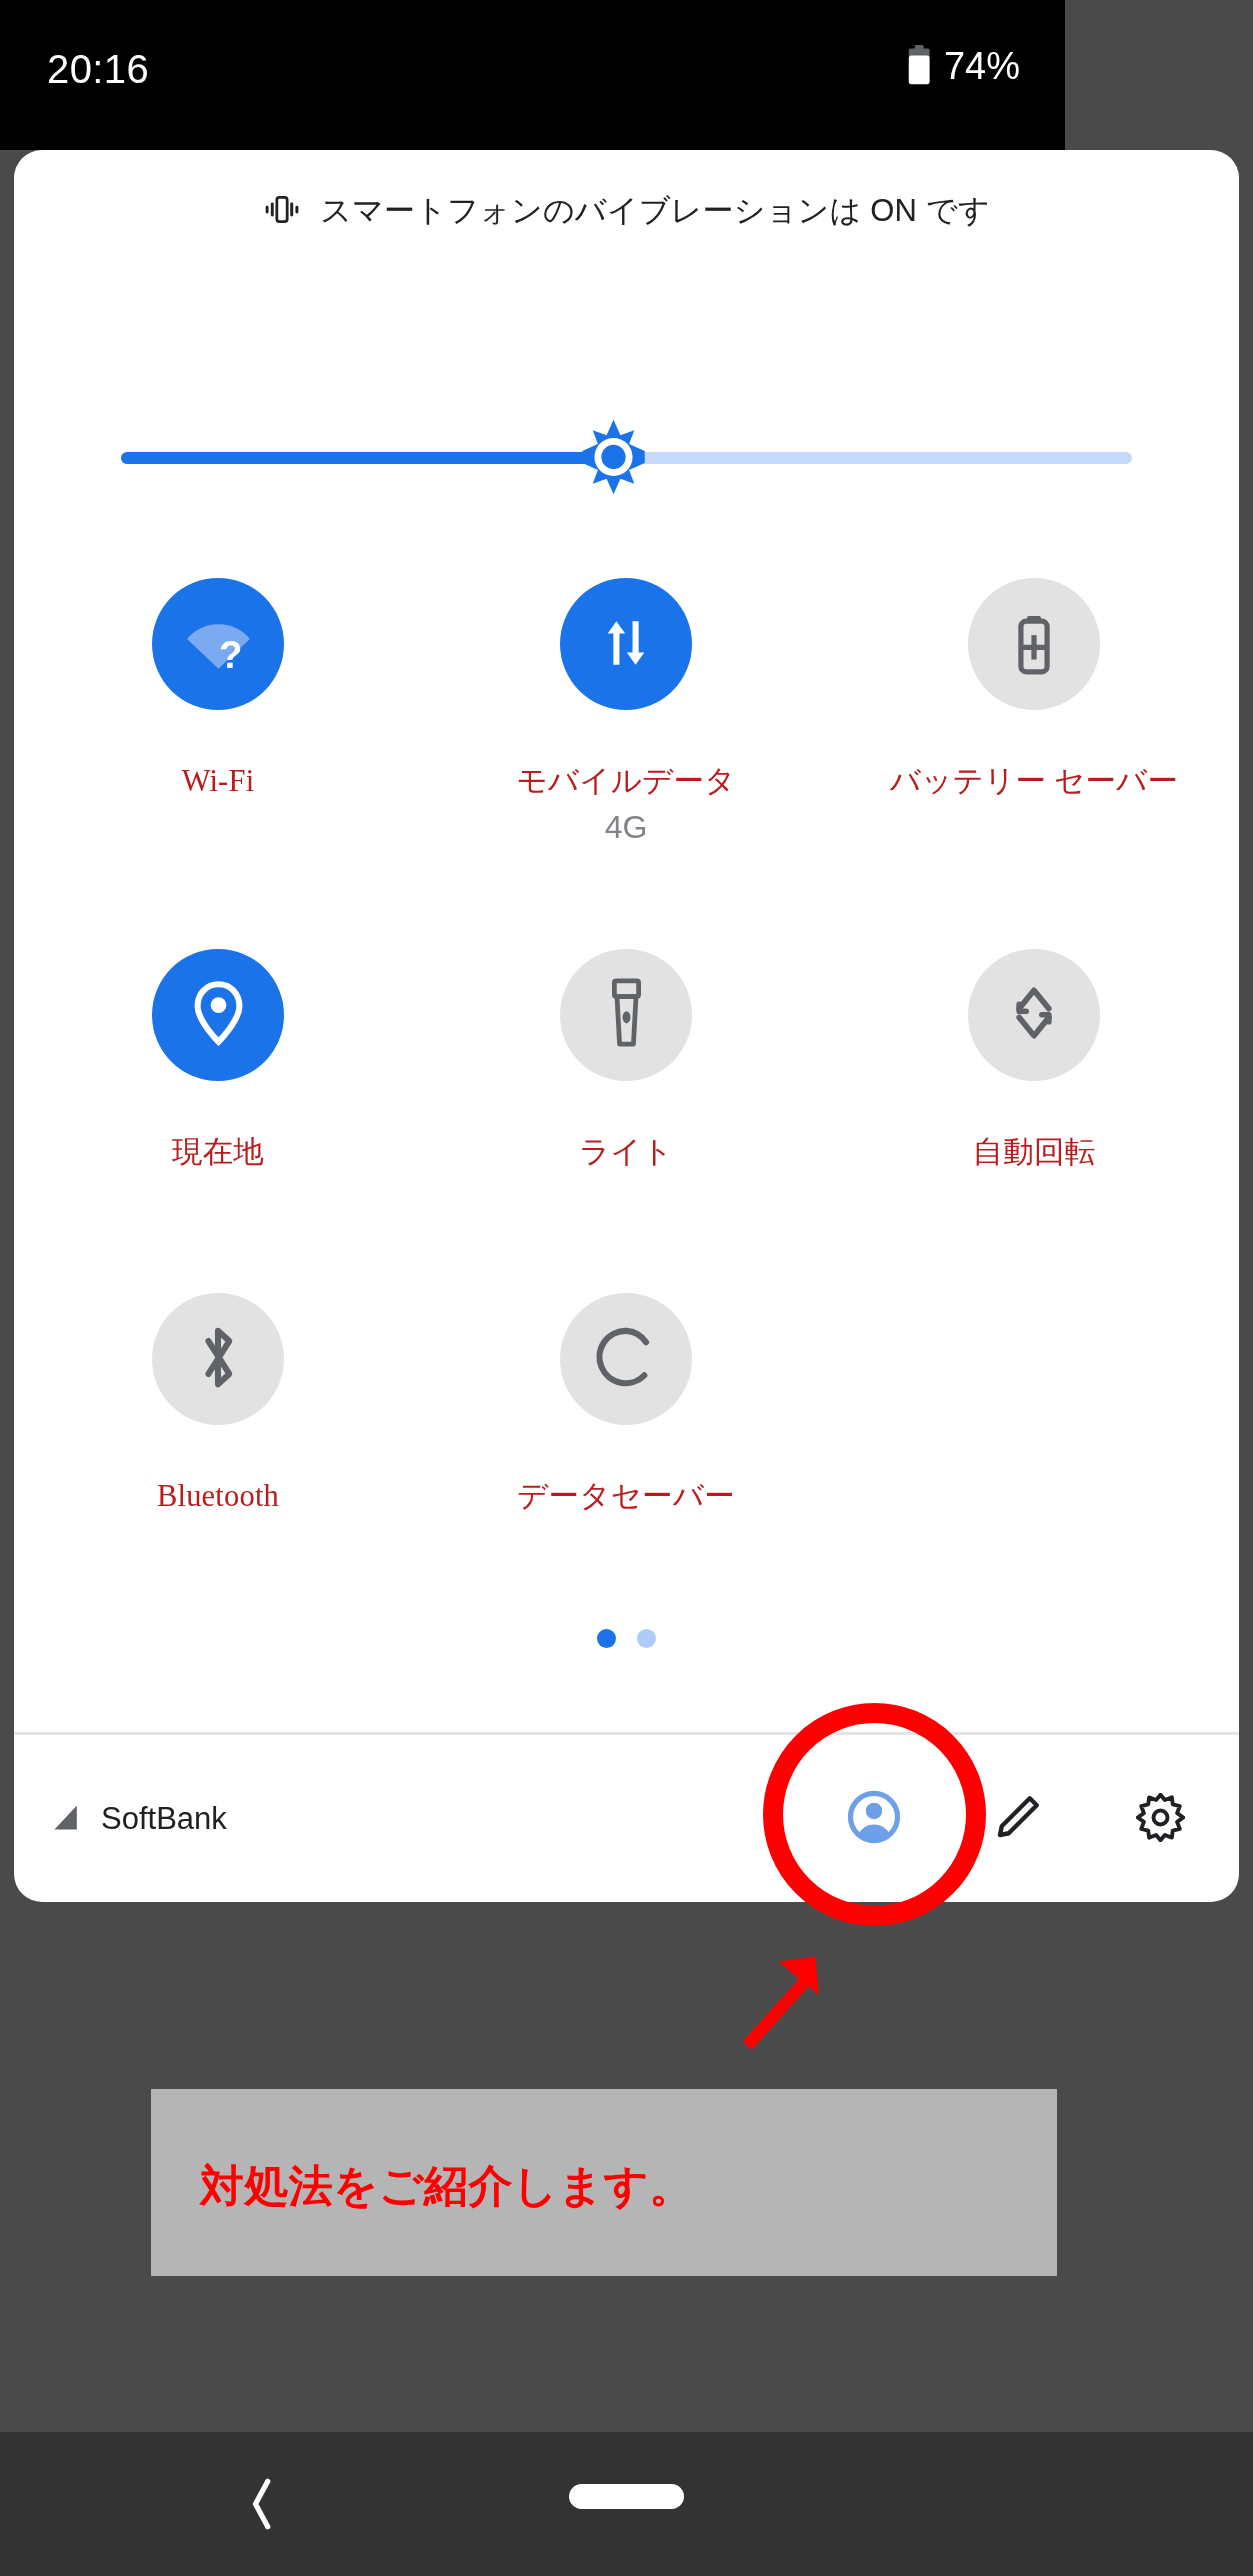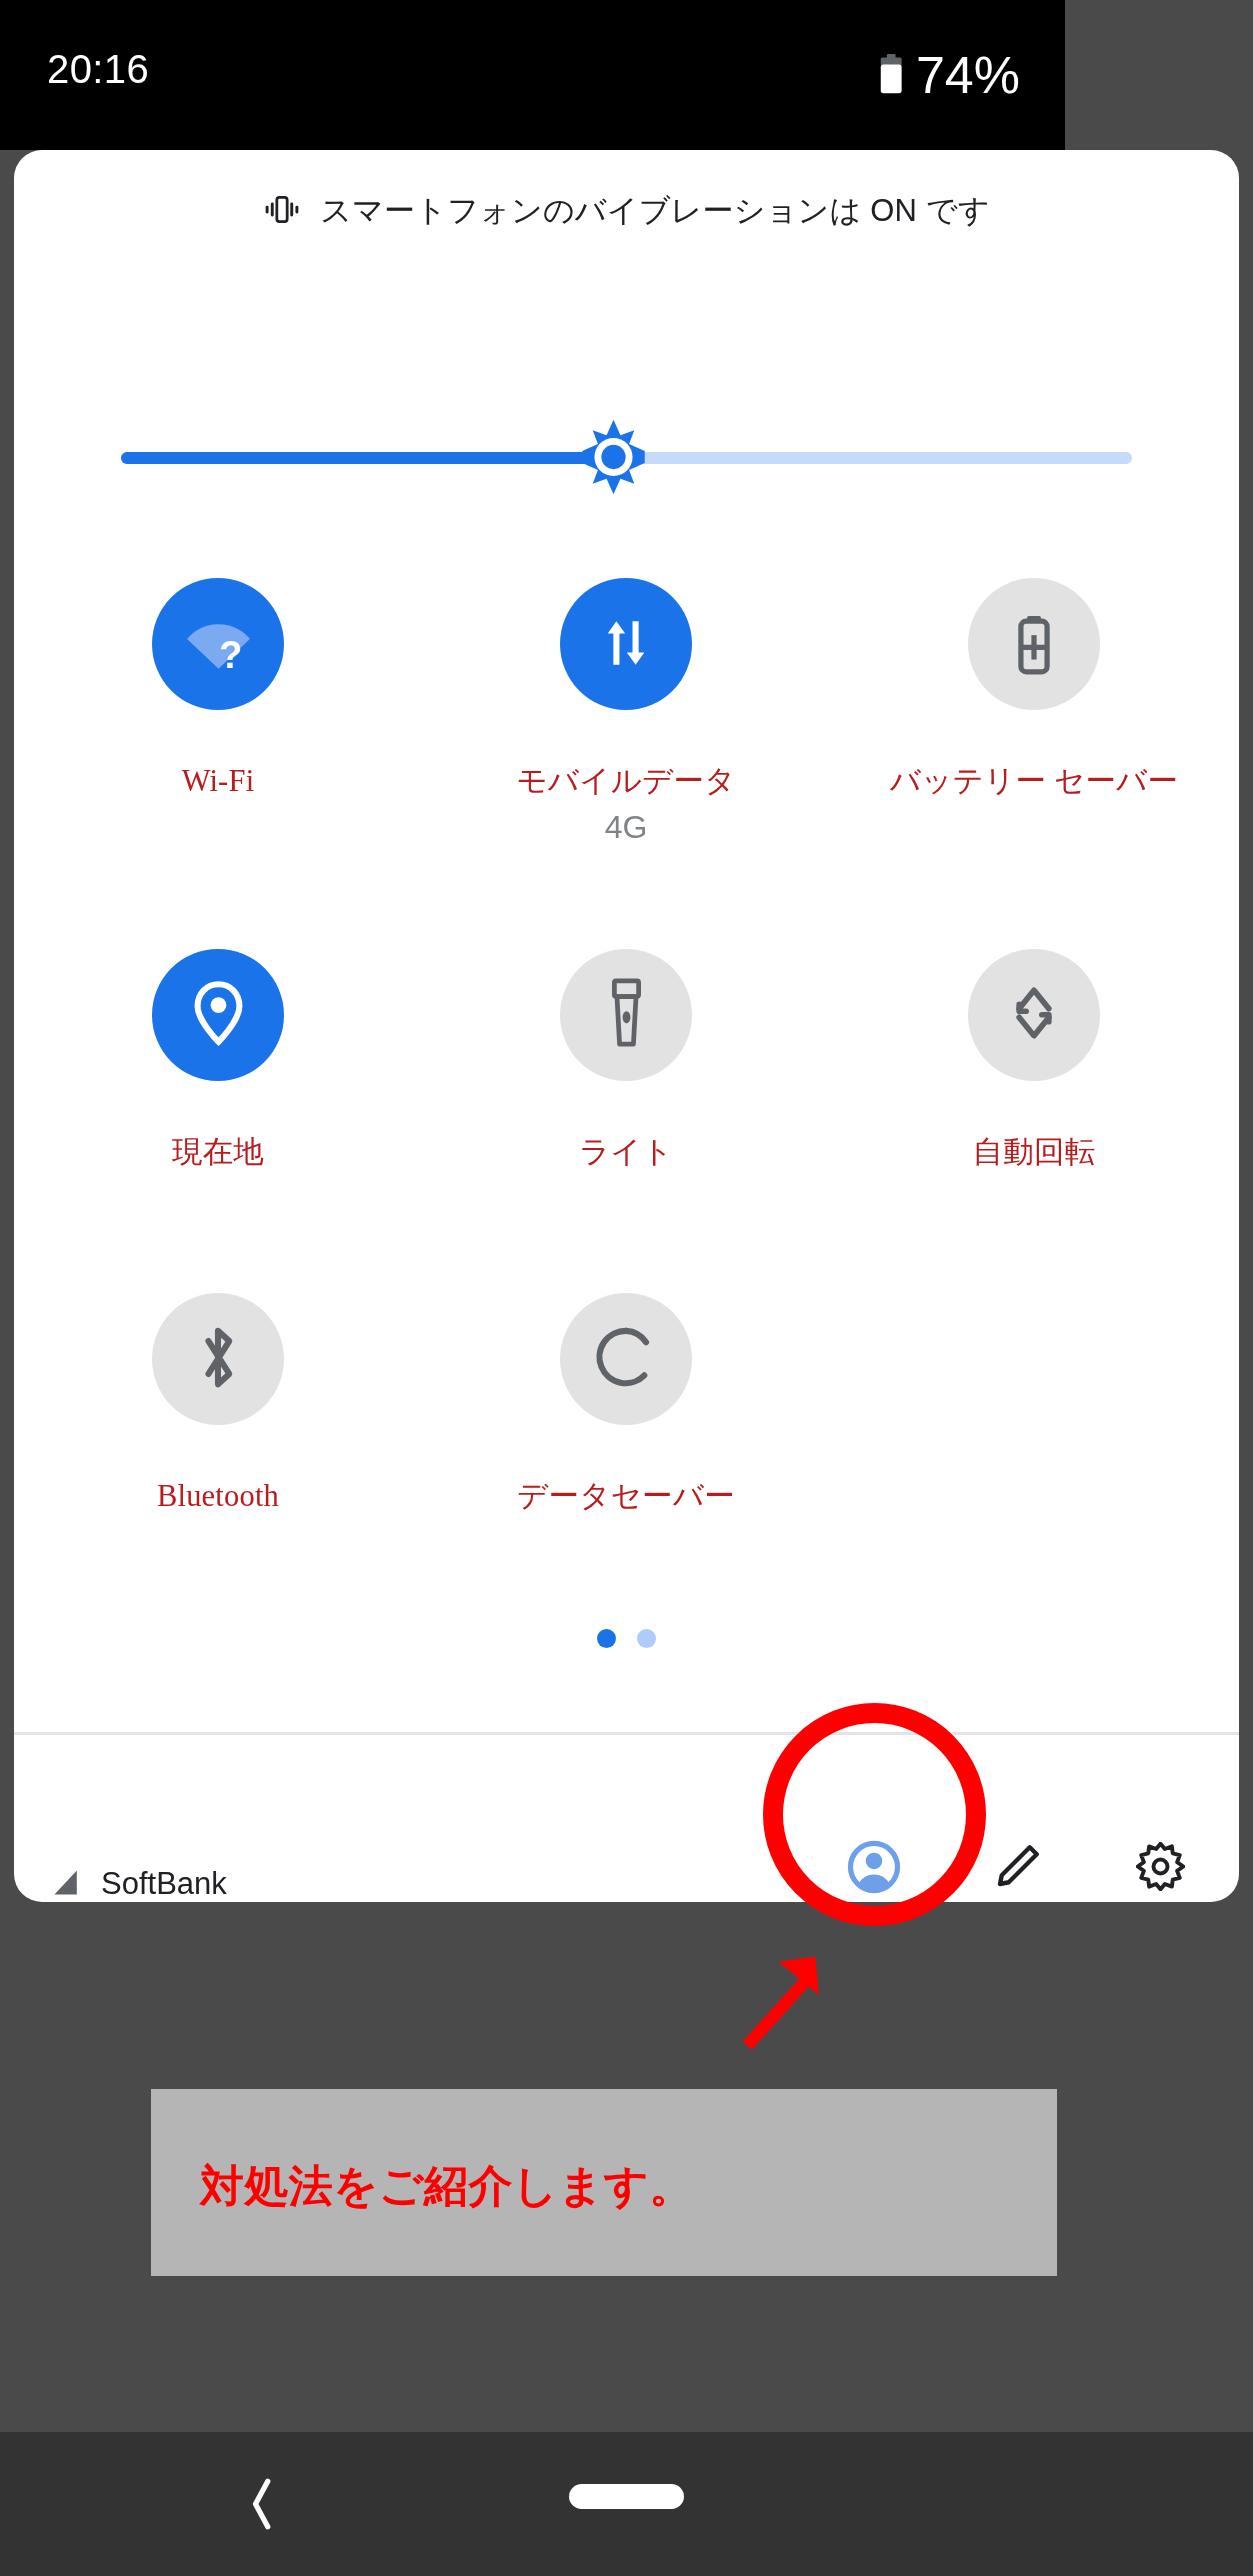--- a/index.html
+++ b/index.html
@@ -18,21 +18,21 @@
   }
   .sb-clock {
     position: absolute; left: 47px; top: 47px;
     font-size: 40px; font-weight: 400; letter-spacing: 0.4px; color: #ffffff;
   }
   .sb-right {
     position: absolute; right: 45px; top: 45px;
     display: flex; align-items: center; gap: 12.2px;
   }
   .sb-batt { display: block; }
-  .sb-pct { font-size: 52px; font-weight: 400; color: #ffffff; }
+  .sb-pct { font-size: 38px; font-weight: 400; color: #ffffff; }
 
   
   .panel {
     position: absolute; left: 14px; top: 150px;
     width: 1225px; height: 1752px;
     background: #ffffff;
     border-radius: 28px;
     overflow: hidden;
   }
 
@@ -94,21 +94,21 @@
   .dot { width: 19px; height: 19px; border-radius: 50%; background: #aecbfa; }
   .dot.active { background: #1a73e8; }
 
   
   .qs-divider {
     position: absolute; left: 0; top: 1582px; width: 1225px; height: 2.6px;
     background: #e4e4e4;
   }
   .footer {
     position: absolute; left: 0; top: 1585px; width: 1225px; height: 167px;
-    display: flex; align-items: flex-end;
+    display: flex; align-items: center;
   }
   .carrier {
     display: flex; align-items: center; gap: 19px; margin-left: 37px;
   }
   .carrier-name { font-size: 31px; color: #202124; }
   .footer-actions {
     margin-left: auto; display: flex; align-items: center; gap: 75px; margin-right: 45px;
   }
   .fa-btn {
     width: 68px; height: 68px; display: flex; align-items: center; justify-content: center;

